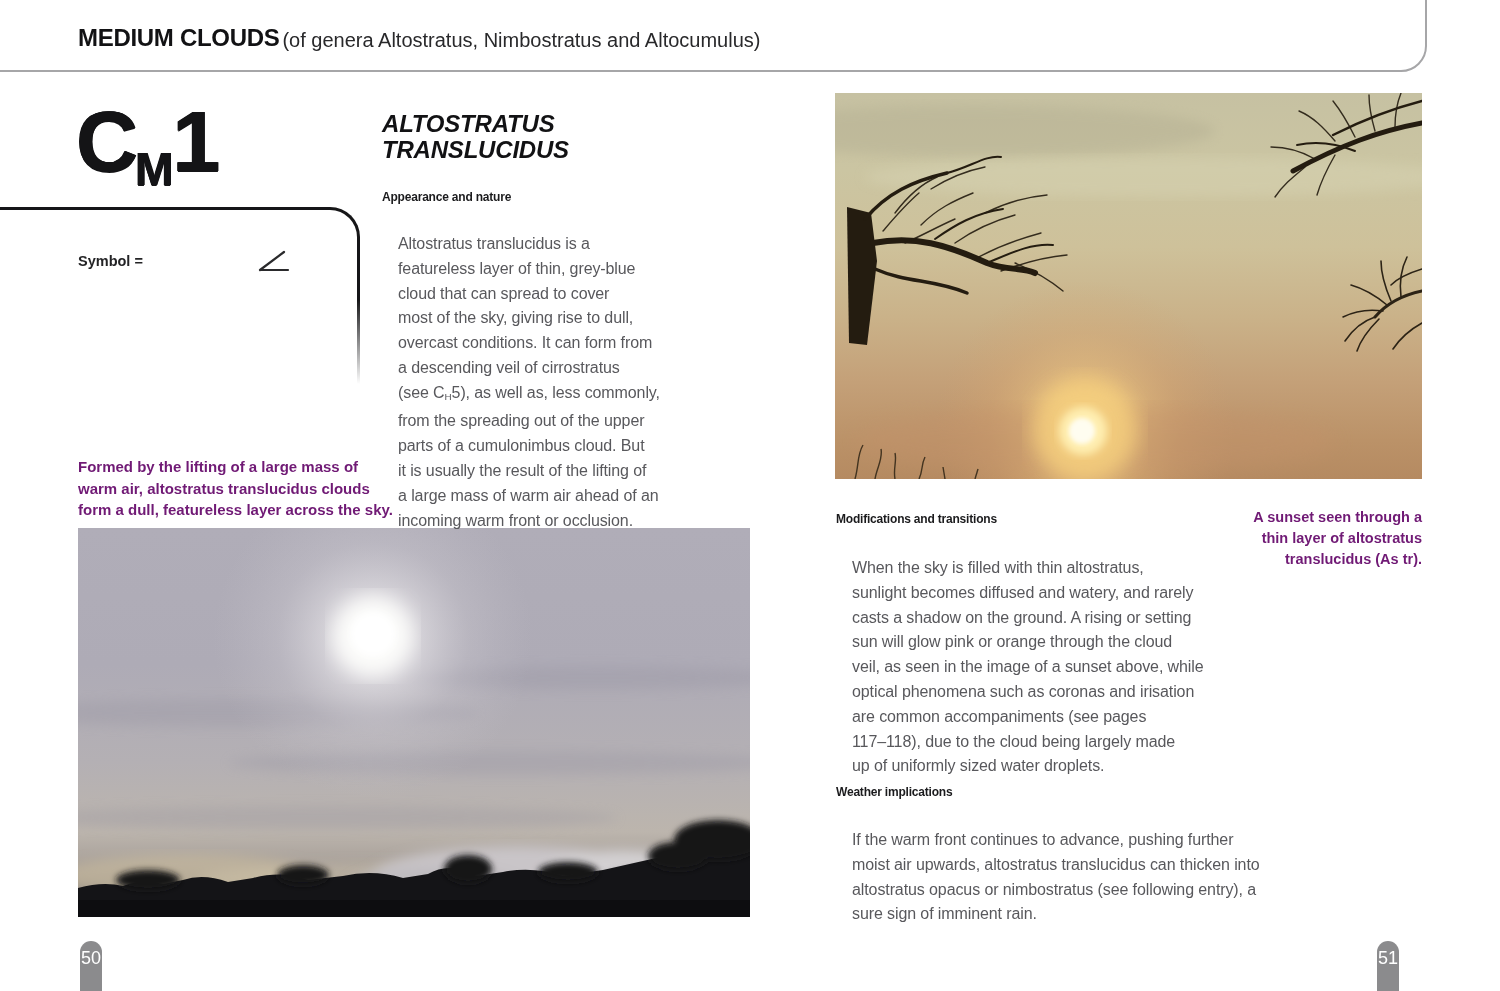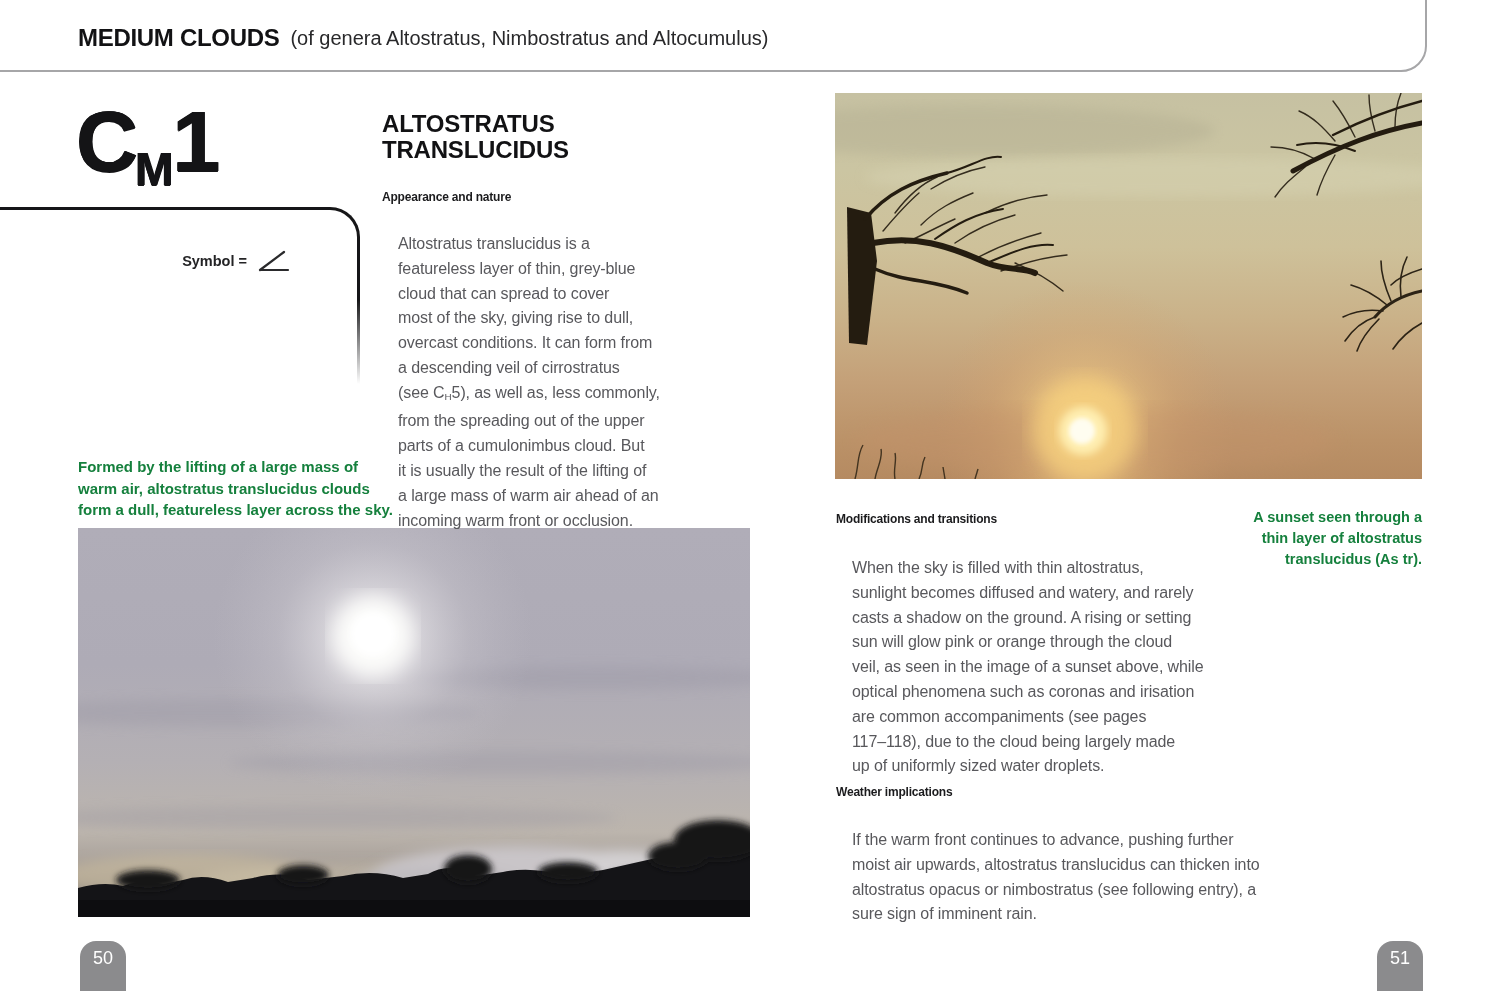--- a/index.html
+++ b/index.html
@@ -10,21 +10,21 @@
     color:#1d1d1f;
   }
   .abs{position:absolute;}
   .pre{white-space:pre;}
 
   
   .header-band{
     position:absolute;left:-24px;top:-26px;width:1447px;height:94px;
     background:#ffffff;border:2px solid #a6a6a8;border-bottom-right-radius:26px;
   }
-  .header{position:absolute;left:78px;top:24px;display:flex;align-items:center;gap:11px;}
+  .header{position:absolute;left:78px;top:24px;display:flex;align-items:flex-end;gap:3px;}
   .h-title{font-size:24px;font-weight:bold;letter-spacing:-0.3px;color:#121214;}
   .h-sub{font-size:20px;color:#29292b;}
 
   
   .code{position:absolute;left:76px;top:98px;line-height:1;color:#141416;
     font-weight:bold;letter-spacing:-3px;
     text-shadow:0.6px 0 0 currentColor,-0.6px 0 0 currentColor,0 0.6px 0 currentColor;}
   .code .big{font-size:86px;}
   .code .code-sub{font-size:46px;position:relative;top:14px;letter-spacing:-1px;}
 
@@ -33,42 +33,42 @@
     position:absolute;left:-30px;top:207px;width:390px;height:196px;
     border-top:3px solid #161618;border-right:3px solid #161618;
     border-top-right-radius:30px;box-sizing:border-box;
     padding:24px 0 0 108px;
   }
   .spec-box::after{ 
     content:"";position:absolute;right:-3px;bottom:-2px;width:5px;height:105px;
     background:linear-gradient(to bottom, rgba(255,255,255,0), #ffffff 80%);
   }
   .spec-text{margin:0;font-size:14.5px;font-weight:bold;line-height:22.4px;color:#232325;}
-  .symbol-row{margin-top:14px;display:flex;justify-content:flex-end;align-items:center;gap:10px;padding-right:66px;}
+  .symbol-row{margin-top:14px;display:flex;justify-content:space-between;align-items:center;gap:10px;padding-right:66px;}
   .symbol-icon{display:block;}
 
-  .caption{margin:0;font-size:15px;font-weight:bold;line-height:21.5px;color:#15803d;}
+  .caption{margin:0;font-size:15px;font-weight:bold;line-height:21.5px;color:#701a75;}
   .caption-left{left:78px;top:456px;}
   .caption-right{left:1150px;top:507px;width:272px;text-align:right;font-size:14.5px;line-height:21px;}
 
   
   .main-heading{margin:0;position:absolute;left:382px;top:111px;
-    font-size:24px;line-height:26px;font-weight:bold;letter-spacing:-0.2px;color:#121214;}
+    font-size:24px;line-height:26px;font-weight:bold;letter-spacing:-0.2px;color:#121214;font-style:italic;}
   .subheading{margin:0;position:absolute;font-size:12px;font-weight:bold;color:#1b1b1d;letter-spacing:-0.2px;}
   .body{margin:16px;position:absolute;font-size:16px;line-height:24.8px;color:#58585c;letter-spacing:-0.1px;}
   .sub{font-size:0.62em;vertical-align:-0.18em;}
 
   
   .photo{position:absolute;display:block;}
   .photo-left{left:78px;top:528px;width:672px;height:389px;}
   .photo-right{left:835px;top:93px;width:587px;height:386px;}
 
   
   .tab{
-    position:absolute;top:941px;width:46px;height:50px;background:#8b8b8d;
+    position:absolute;top:941px;width:22px;height:50px;background:#8b8b8d;
     border-radius:16px 16px 0 0;color:#ffffff;font-size:18px;text-align:center;
     padding-top:7px;box-sizing:border-box;
   }
   .tab-left{left:80px;}
   .tab-right{left:1377px;}
 </style>
 </head>
 <body>
 
 <div>

